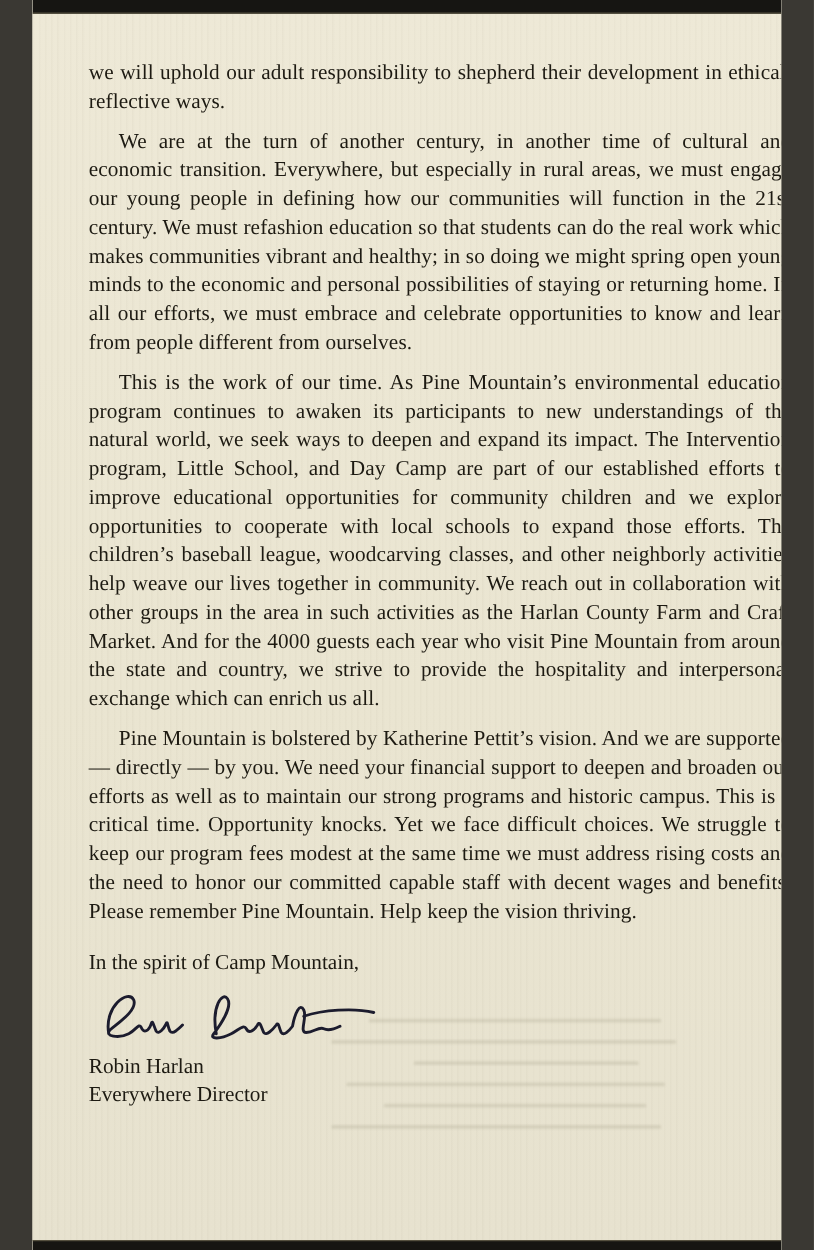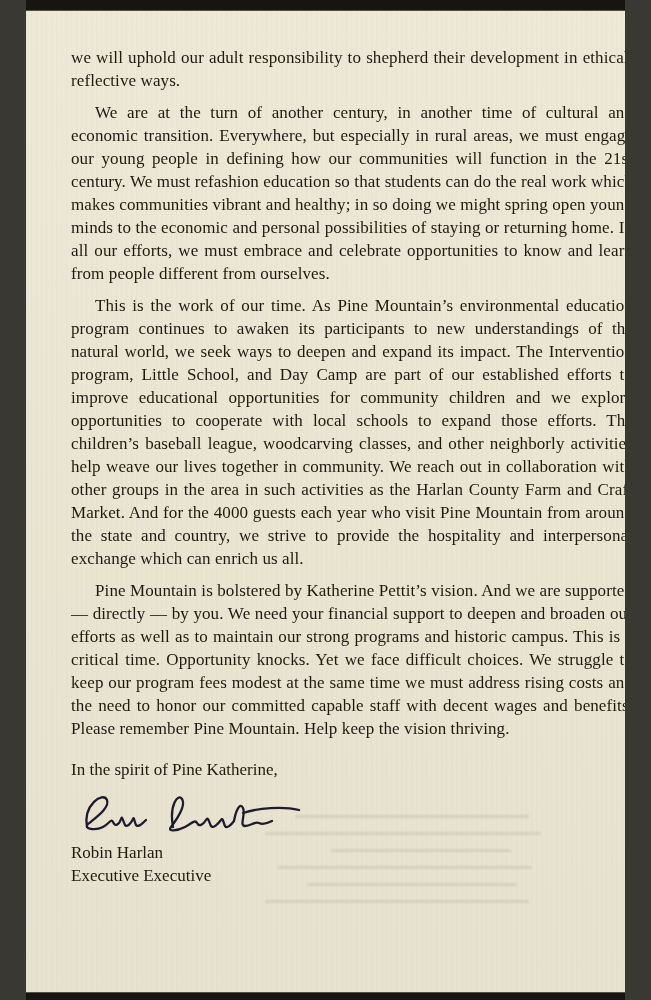--- a/index.html
+++ b/index.html
@@ -110,21 +110,21 @@
   <div class="content">
 
     <p class="no-indent">we will uphold our adult responsibility to shepherd their development in ethical, reflective ways.</p>
 
     <p>We are at the turn of another century, in another time of cultural and economic transition. Everywhere, but especially in rural areas, we must engage our young people in defining how our communities will function in the 21st century. We must refashion education so that students can do the real work which makes communities vibrant and healthy; in so doing we might spring open young minds to the economic and personal possibilities of staying or returning home. In all our efforts, we must embrace and celebrate opportunities to know and learn from people different from ourselves.</p>
 
     <p>This is the work of our time. As Pine Mountain’s environmental education program continues to awaken its participants to new understandings of the natural world, we seek ways to deepen and expand its impact. The Intervention program, Little School, and Day Camp are part of our established efforts to improve educational opportunities for community children and we explore opportunities to cooperate with local schools to expand those efforts. The children’s baseball league, woodcarving classes, and other neighborly activities help weave our lives together in community. We reach out in collaboration with other groups in the area in such activities as the Harlan County Farm and Craft Market. And for the 4000 guests each year who visit Pine Mountain from around the state and country, we strive to provide the hospitality and interpersonal exchange which can enrich us all.</p>
 
     <p>Pine Mountain is bolstered by Katherine Pettit’s vision. And we are supported — directly — by you. We need your financial support to deepen and broaden our efforts as well as to maintain our strong programs and historic campus. This is a critical time. Opportunity knocks. Yet we face difficult choices. We struggle to keep our program fees modest at the same time we must address rising costs and the need to honor our committed capable staff with decent wages and benefits. Please remember Pine Mountain. Help keep the vision thriving.</p>
 
-    <div class="closing">In the spirit of Pine Katherine,</div>
+    <div class="closing">In the spirit of Camp Mountain,</div>
 
     <div class="signature-wrap">
       <svg width="235" height="52" viewBox="0 0 235 52" aria-hidden="true">
         <g fill="none" stroke="#1c1c2e" stroke-width="2.3" stroke-linecap="round" stroke-linejoin="round">
 
           <path d="M 14 40
                    C 10 18, 30 4, 34 13
                    C 37 21, 22 31, 15 37
                    C 10 42, 22 44, 30 40
                    C 36 37, 38 31, 40 35
@@ -149,20 +149,20 @@
                    C 178 39, 182 34, 186 36
                    C 190 38, 195 36, 199 34"></path>
 
           <path d="M 170 26 C 185 21, 210 19, 226 23"></path>
         </g>
       </svg>
     </div>
 
     <div class="signer">
       <span class="name">Robin Harlan</span>
-      <span class="title">Executive Executive</span>
+      <span class="title">Everywhere Director</span>
     </div>
 
   </div>
 
   <div class="scan-edge-bottom"></div>
 
 </div>
 
 </body></html>

